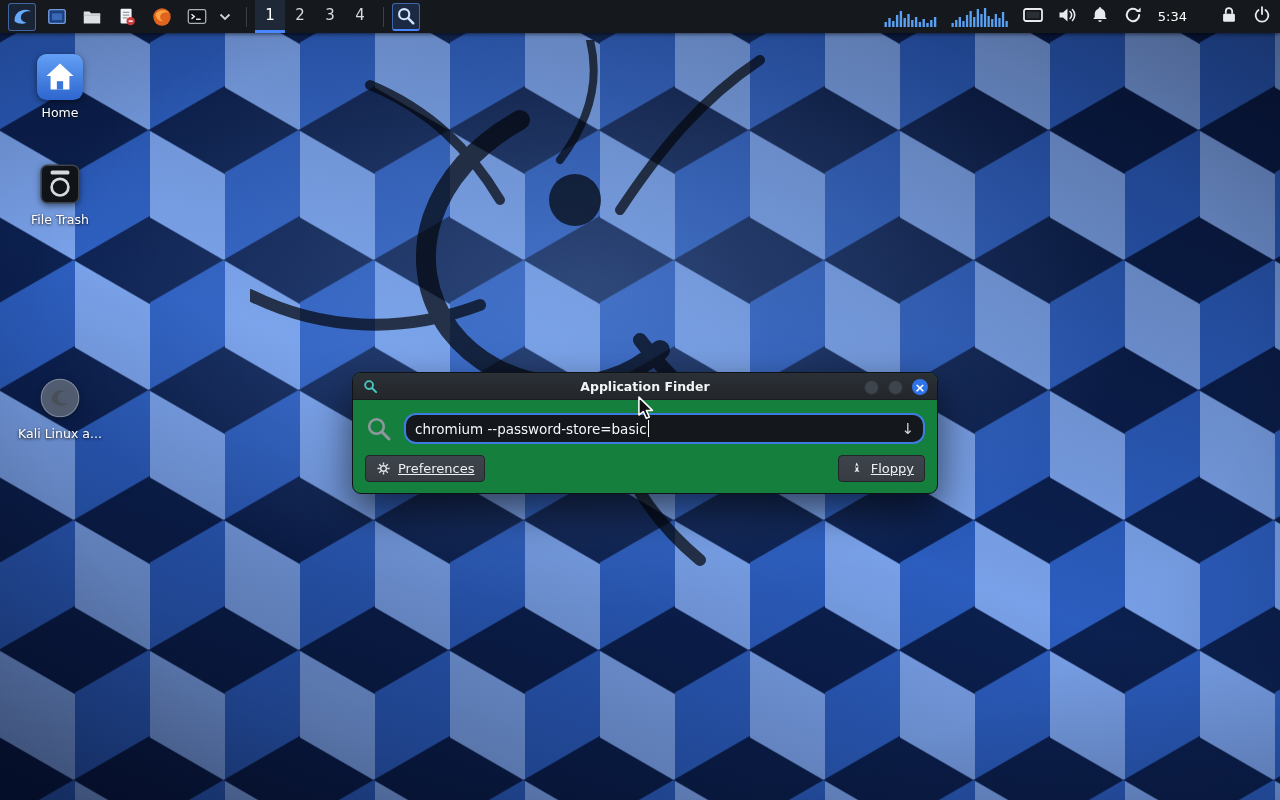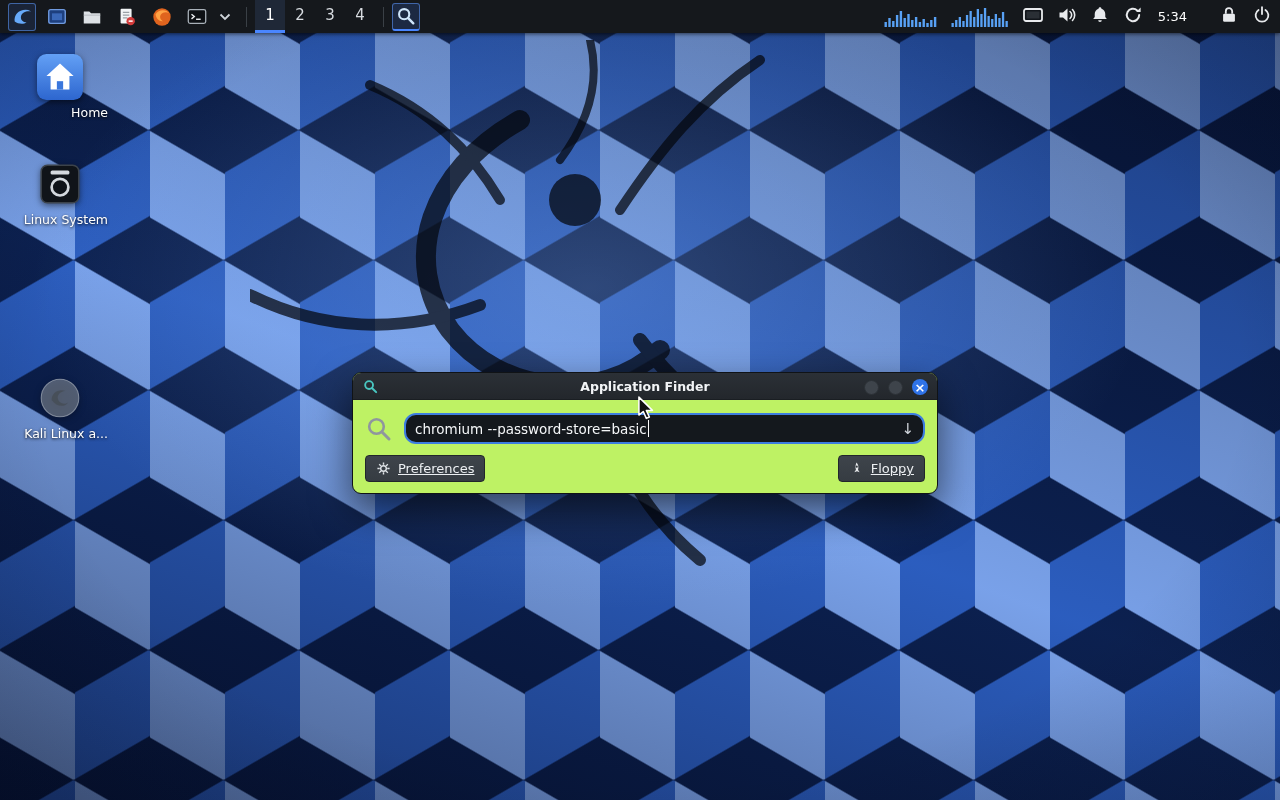--- a/index.html
+++ b/index.html
@@ -43,25 +43,25 @@
   .ws.active { border-bottom-color:#4a86ff; background:rgba(110,160,255,0.12); color:#fff; }
   .finder-task { border:1px solid rgba(95,155,255,0.55); background:rgba(60,110,220,0.20);
     border-bottom:2px solid #4a86ff; }
   .pright { margin-left:auto; display:flex; align-items:center; gap:13px; height:100%; }
   .clock { color:#ffffff; font-size:13px; padding:0 2px; }
   .spacer8 { width:4px; }
 
   
   .dicon { position:absolute; left:12px; width:96px; text-align:center; z-index:10; }
   .dicon svg { display:block; margin:0 auto; filter:drop-shadow(0 2px 3px rgba(0,0,0,0.5)); }
-  .dlabel { margin-top:5px; font-size:12.5px; color:#fff; text-shadow:0 1px 3px rgba(0,0,0,0.95);text-align:right; }
+  .dlabel { margin-top:5px; font-size:12.5px; color:#fff; text-shadow:0 1px 3px rgba(0,0,0,0.95); }
 
   
   .finder { position:absolute; left:352px; top:372px; width:586px; z-index:60;
-    background:#bef264; border:1px solid #101316; border-radius:9px; overflow:hidden;
+    background:#15803d; border:1px solid #101316; border-radius:9px; overflow:hidden;
     box-shadow:0 16px 38px rgba(0,0,0,0.6); }
   .titlebar { position:relative; height:27px; display:flex; align-items:center;
     background:linear-gradient(#2b3036,#23272c); border-bottom:1px solid #1a1e22; }
   .tb-icon { position:absolute; left:10px; top:6px; }
   .tb-title { flex:1; text-align:center; font-size:12.5px; font-weight:bold; color:#f2f4f6; }
   .tb-btns { position:absolute; right:9px; top:6px; display:flex; align-items:center; gap:9px; }
   .tb-circle { width:15px; height:15px; border-radius:50%; background:#3e444b; border:1px solid #2c3136; }
   .tb-close { width:16px; height:16px; border-radius:50%; background:#2f73e8; color:#fff;
     display:flex; align-items:center; justify-content:center; font-size:13px; font-weight:bold; line-height:1; }
   .fbody { padding:9px 10px 11px 10px; }
@@ -278,21 +278,21 @@
     </svg>
     <div class="dlabel">Home</div>
   </div>
 
   <div class="dicon" style="top:161px">
     <svg width="46" height="46" viewBox="0 0 44 44">
       <rect x="4" y="4" width="36" height="36" rx="6" fill="#101419" stroke="#3c434b" stroke-width="1.5"></rect>
       <rect x="13" y="9" width="18" height="4" rx="1.5" fill="#d4d9de"></rect>
       <circle cx="22" cy="25" r="8" fill="none" stroke="#d4d9de" stroke-width="2.6"></circle>
     </svg>
-    <div class="dlabel">Linux System</div>
+    <div class="dlabel">File Trash</div>
   </div>
 
 
   <div class="dicon" style="top:375px">
     <svg width="46" height="46" viewBox="0 0 44 44">
       <circle cx="22" cy="22" r="18" fill="#9aa1aa" opacity="0.5"></circle>
       <circle cx="22" cy="22" r="18" fill="none" stroke="#b8bec6" opacity="0.6"></circle>
       <path d="M14 24 C14 17 20 13 27 15 C22 16 19 19 20 23 C21 27 26 29 30 26 C27 31 19 31 14 24 Z" fill="#474e57" opacity="0.85"></path>
     </svg>
     <div class="dlabel">Kali Linux a...</div>

